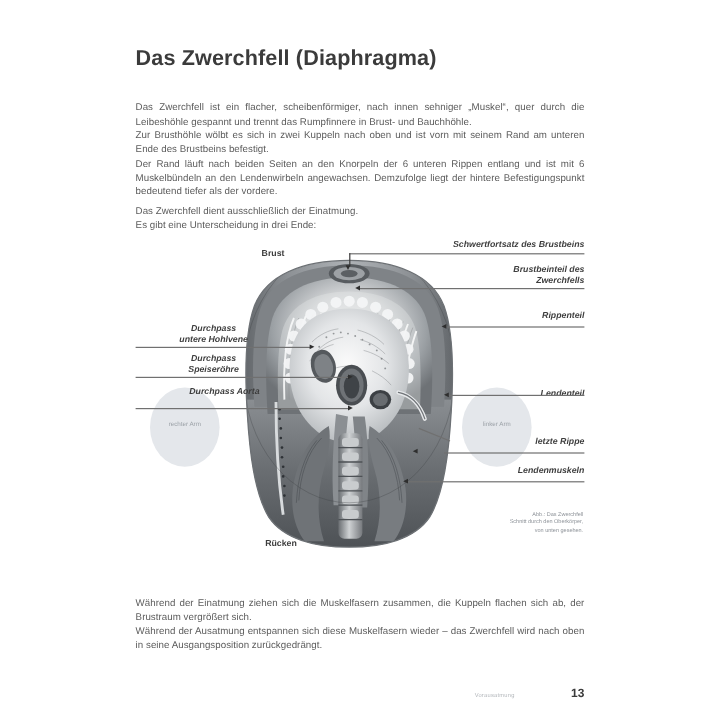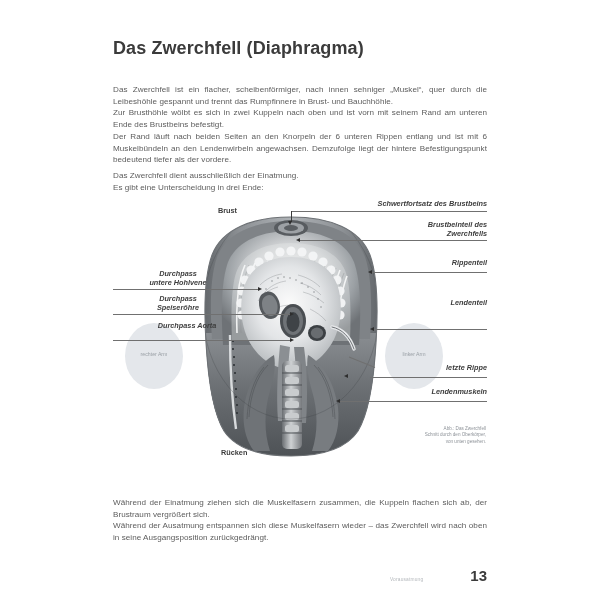--- a/index.html
+++ b/index.html
@@ -163,21 +163,21 @@
     display: flex;
     align-items: baseline;
     gap: 5px;
   }
   #footer-chapter {
     font-size: 4.8px;
     color: #b4b8bc;
     letter-spacing: 0.2px;
   }
   #page-number {
-    font-size: 15px;
+    font-size: 10px;
     font-weight: bold;
     color: #3b3b3b;
     margin-left: 42px;
   }
 </style>
 </head>
 <body>
 
 <div id="page">
 
@@ -419,21 +419,21 @@
 
     <div class="lbl lbl-right" style="right:113px; top:25px; width:160px;">Brustbeinteil des
 Zwerchfells</div>
     <div class="leader" style="left:300px; top:45px; width:187px;"></div>
     <div class="arrowhead arrow-left" style="left:296px; top:42.6px;"></div>
 
     <div class="lbl lbl-right" style="right:113px; top:63px; width:160px;">Rippenteil</div>
     <div class="leader" style="left:372px; top:77px; width:115px;"></div>
     <div class="arrowhead arrow-left" style="left:368px; top:74.6px;"></div>
 
-    <div class="lbl lbl-right" style="right:113px; top:103px; width:160px;">Lendenteil</div>
+    <div class="lbl lbl-right" style="right:113px; top:128px; width:160px;">Lendenteil</div>
     <div class="leader" style="left:374px; top:134px; width:113px;"></div>
     <div class="arrowhead arrow-left" style="left:370px; top:131.6px;"></div>
 
     <div class="lbl lbl-right" style="right:113px; top:168px; width:160px;">letzte Rippe</div>
     <div class="leader" style="left:370px; top:182px; width:117px;"></div>
     <div class="leader" style="left:347px; top:172px; width:28px; transform:rotate(22deg); transform-origin:right center;"></div>
     <div class="arrowhead arrow-left" style="left:344px; top:179px;"></div>
 
     <div class="lbl lbl-right" style="right:113px; top:192px; width:160px;">Lendenmuskeln</div>
     <div class="leader" style="left:340px; top:206px; width:147px;"></div>

